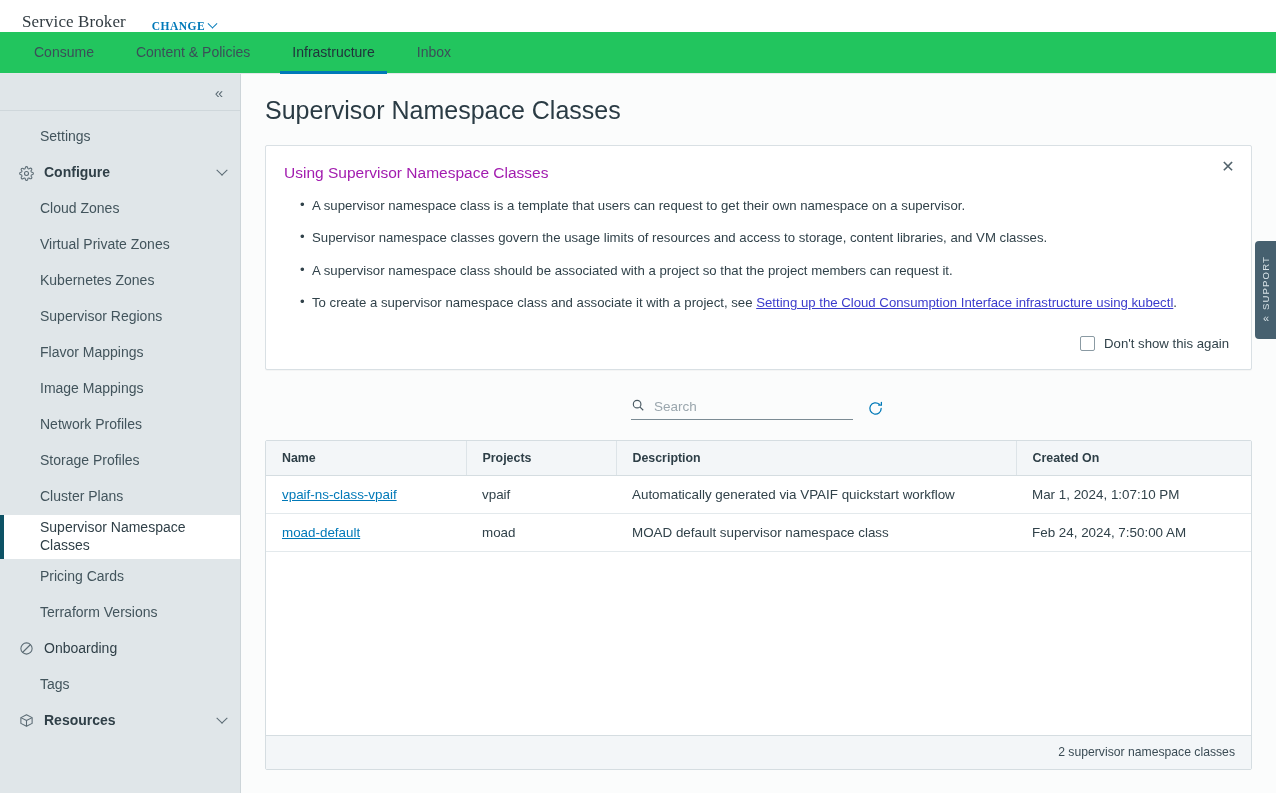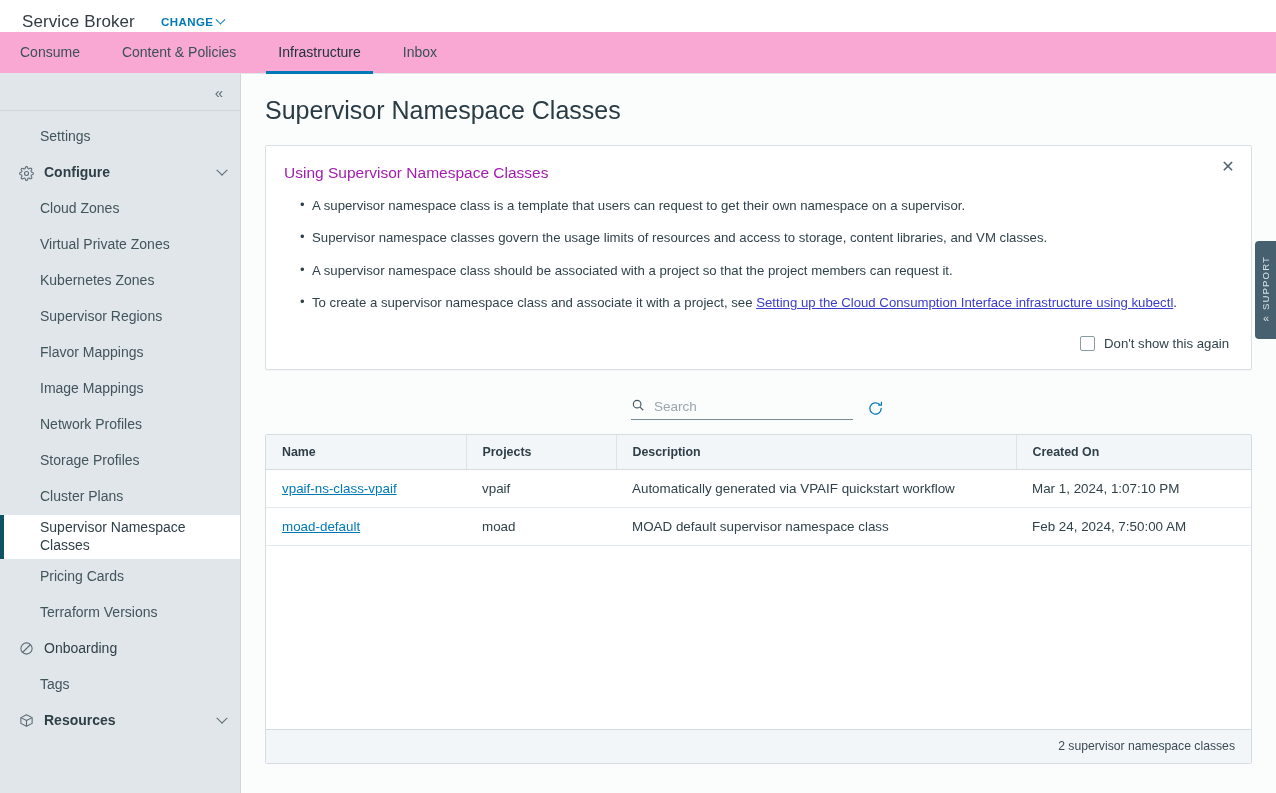--- a/index.html
+++ b/index.html
@@ -10,22 +10,23 @@
     background: #fafafa;
     font-family: "Liberation Sans", sans-serif;
     -webkit-font-smoothing: antialiased;
   }
 
   
   .app-header {
     height: 32px;
     background: #ffffff;
     display: flex;
-    align-items: center;
+    align-items: flex-end;
     padding: 12px 0 0 22px;
+    font-family: Liberation Serif, serif;
   }
   .app-title {
     font-size: 17px;
     color: #313b41;
     font-weight: 400;
     letter-spacing: .1px;
   }
   .change-btn {
     margin-left: 26px;
     font-size: 11.5px;
@@ -41,24 +42,24 @@
     display: inline-block;
     width: 7px; height: 7px;
     border-right: 1.4px solid #0079b8;
     border-bottom: 1.4px solid #0079b8;
     transform: rotate(45deg) translate(-2px,-2px);
   }
 
   
   .tabbar {
     height: 42px;
-    background: #f9a8d4;
+    background: #22c55e;
     display: flex;
     align-items: stretch;
-    padding-left: 8px;
+    padding-left: 22px;
     border-bottom: 1px solid #e4e7ea;
   }
   .tab {
     display: flex;
     align-items: center;
     padding: 0 12px;
     margin-right: 18px;
     font-size: 14px;
     color: #3b4f58;
     cursor: pointer;
@@ -248,21 +249,21 @@
     font-family: "Liberation Sans", sans-serif;
     font-size: 13.5px;
     color: #31424a;
     width: 100%;
   }
   .search-box input::placeholder { color: #9aa6ad; }
   .refresh-ico { cursor: pointer; display: flex; }
 
   
   .table-card {
-    margin-top: 14px;
+    margin-top: 20px;
     border: 1px solid #d5dde1;
     border-radius: 2px;
     background: #ffffff;
     height: 330px;
     display: flex;
     flex-direction: column;
     overflow: hidden;
     gap: 39px;
   }
   table.grid {

